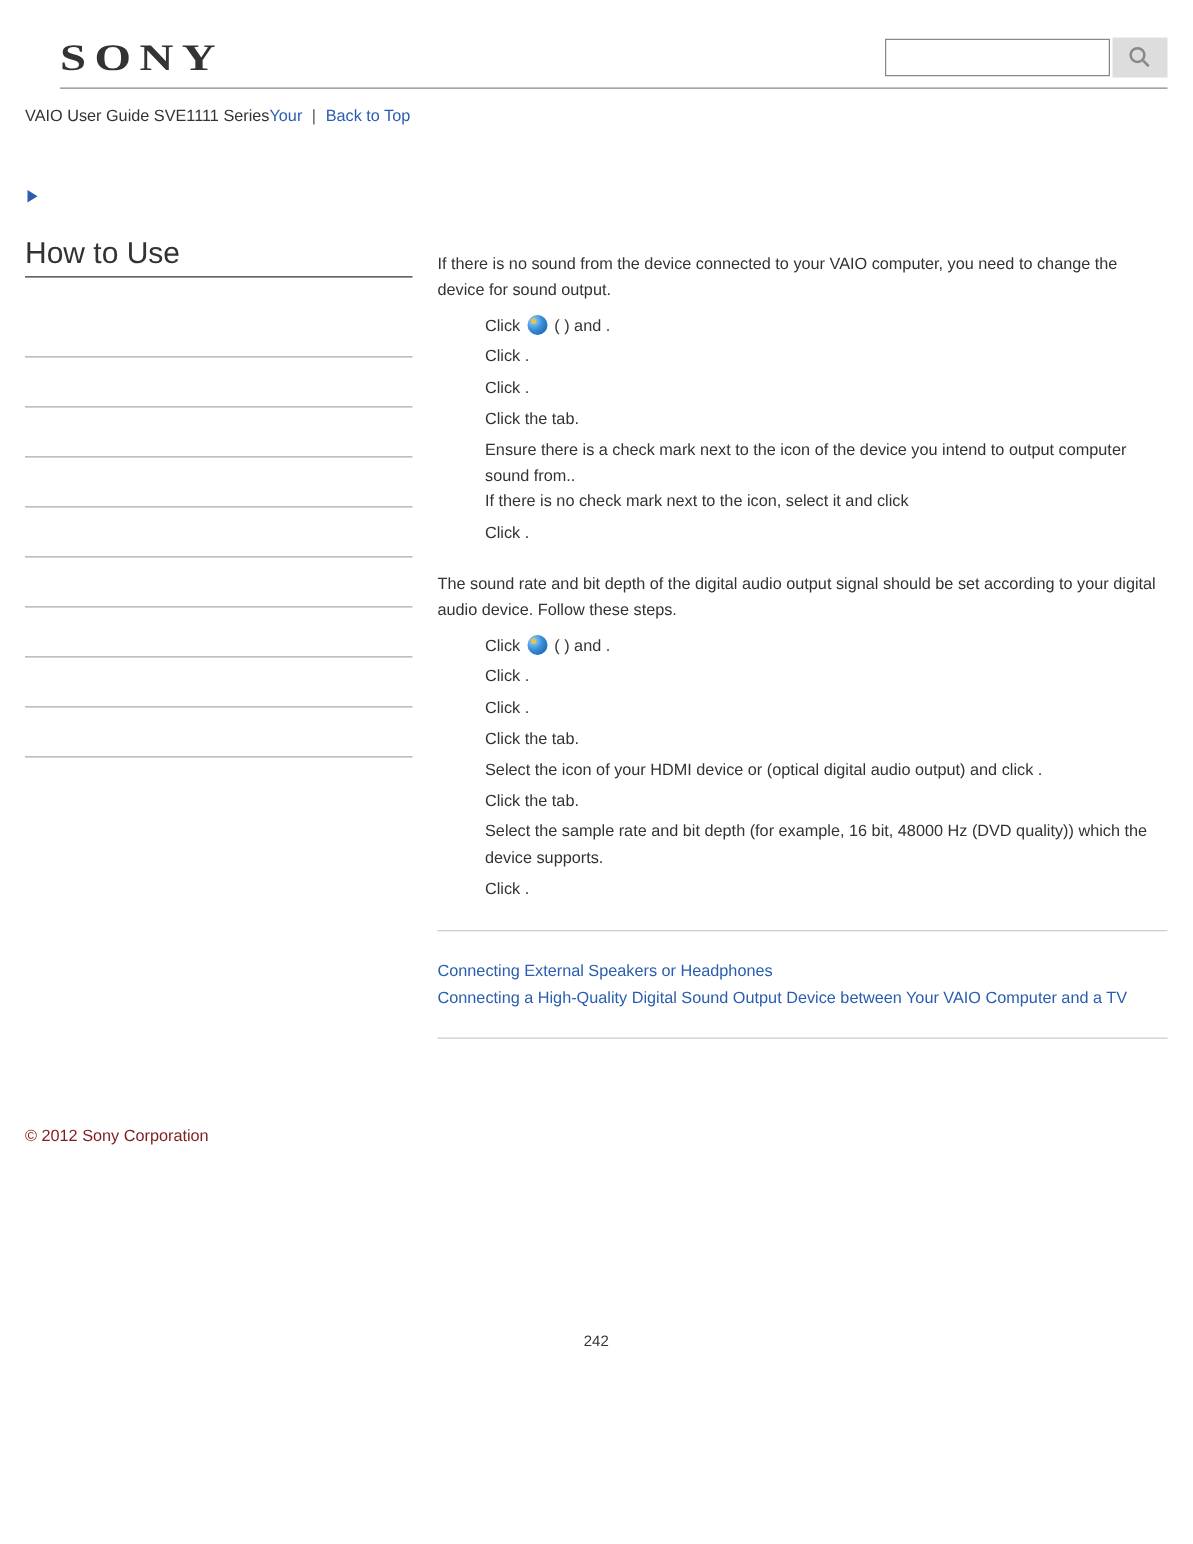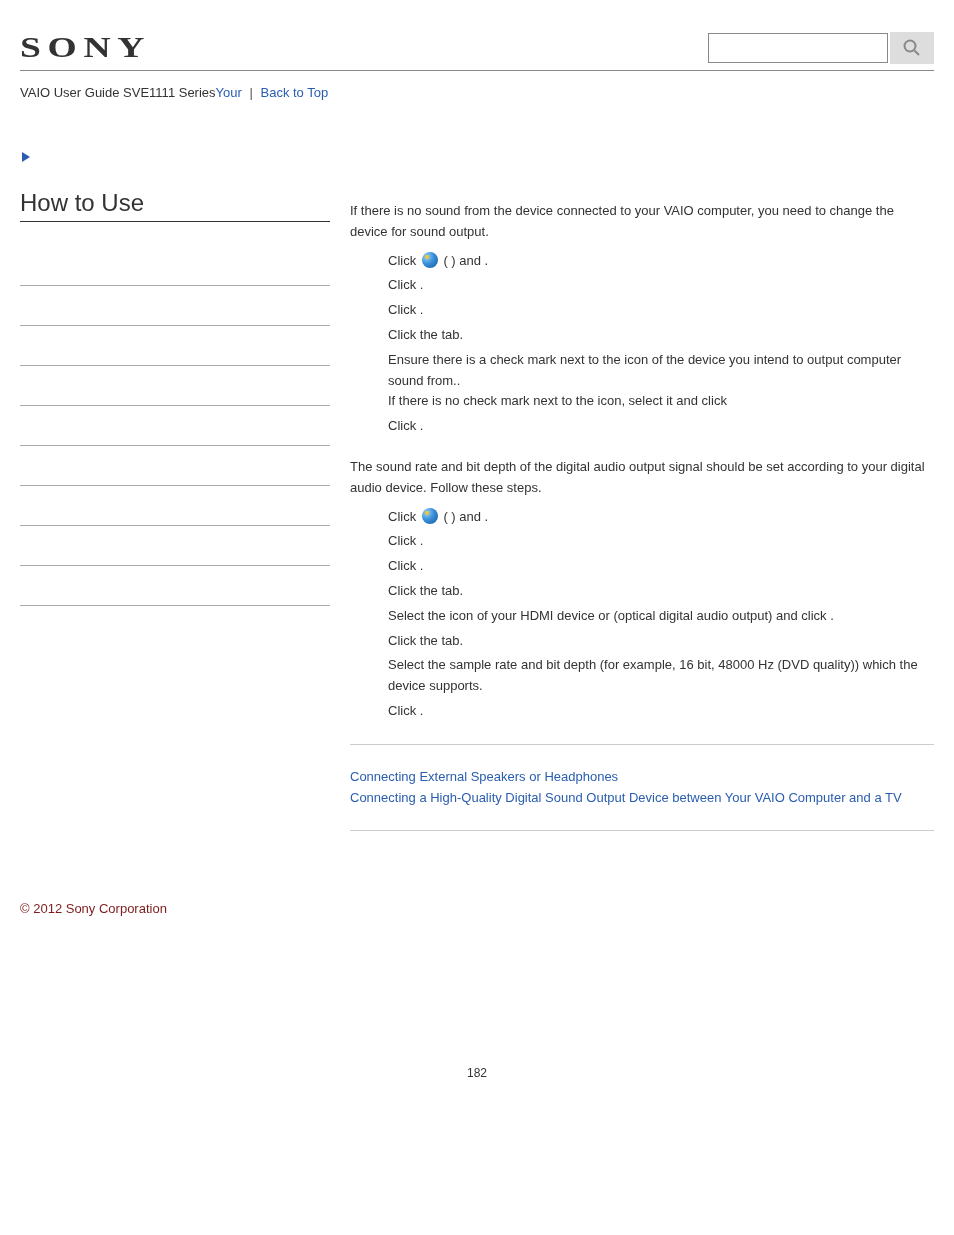--- a/index.html
+++ b/index.html
@@ -12,25 +12,26 @@
     background: #fff;
   }
   .page {
     width: 954px;
     margin: 0 auto;
     padding: 0 20px 40px 20px;
   }
   .topbar {
     display: flex;
     justify-content: space-between;
-    align-items: flex-end;
+    align-items: flex-start;
     border-bottom: 1px solid #888;
     padding-top: 30px;
     padding-bottom: 6px;
     margin-bottom: 2px;
+    margin-left: 28px;
   }
   .logo {
     font-family: "Times New Roman", serif;
     font-weight: 900;
     font-size: 30px;
     letter-spacing: 0.18em;
     transform: scaleX(1.25);
     transform-origin: left;
   }
   .searchwrap {
@@ -219,14 +220,14 @@
           <div><a class="link">Connecting External Speakers or Headphones</a></div>
           <div><a class="link">Connecting a High-Quality Digital Sound Output Device between Your VAIO Computer and a TV</a></div>
         </div>
 
       <hr>
     </div>
   </div>
 
   <div class="copyright">© 2012 Sony Corporation</div>
 
-  <div class="pnum">182</div>
+  <div class="pnum">242</div>
 </div>
 
 </body></html>

